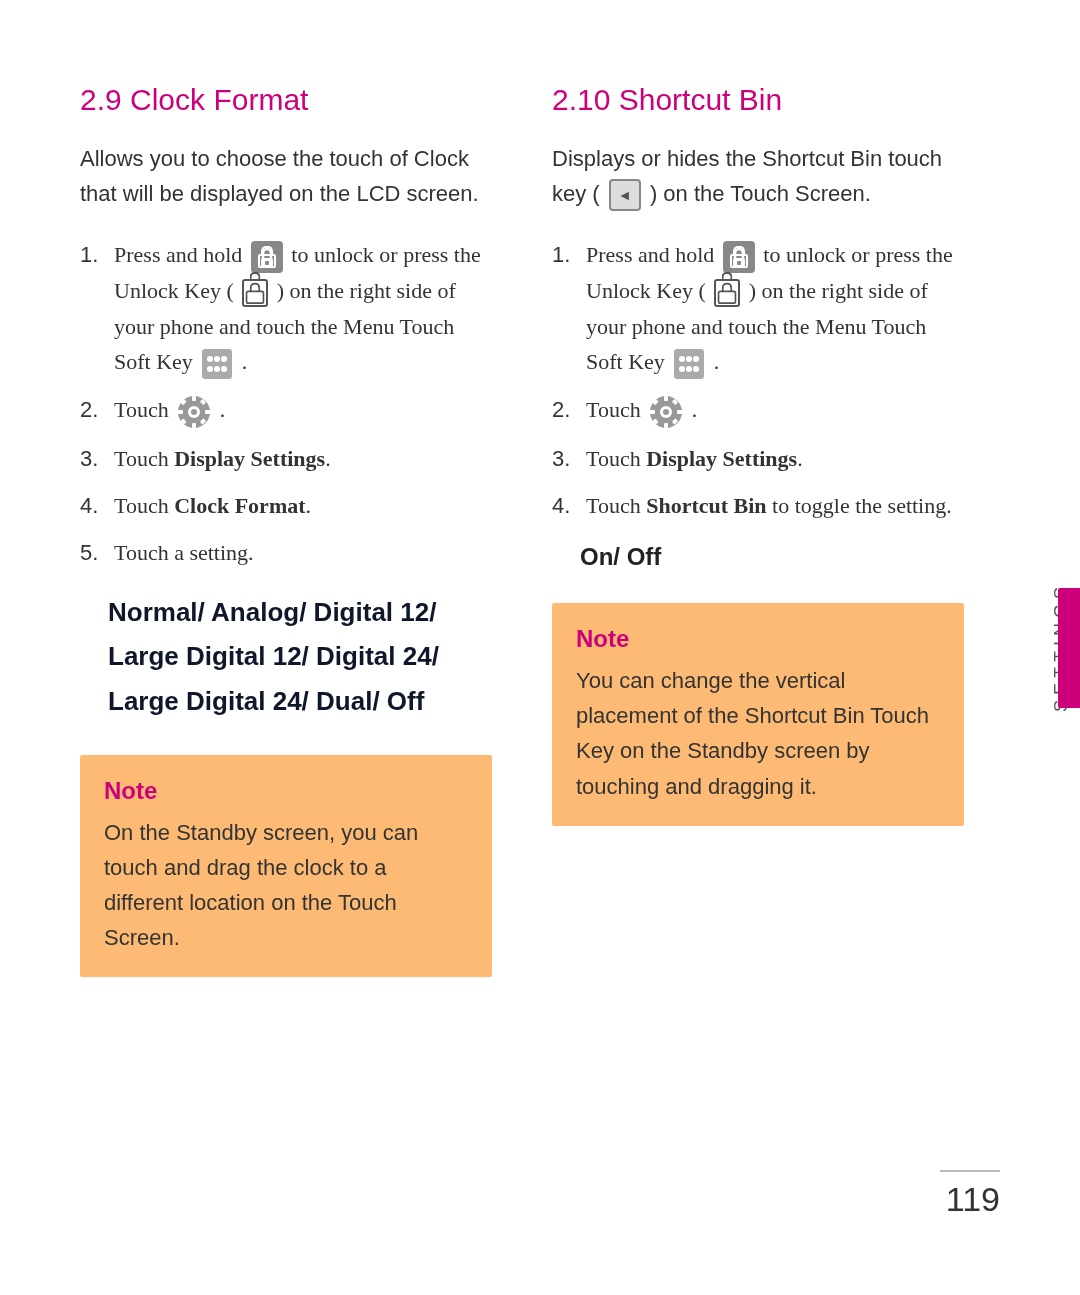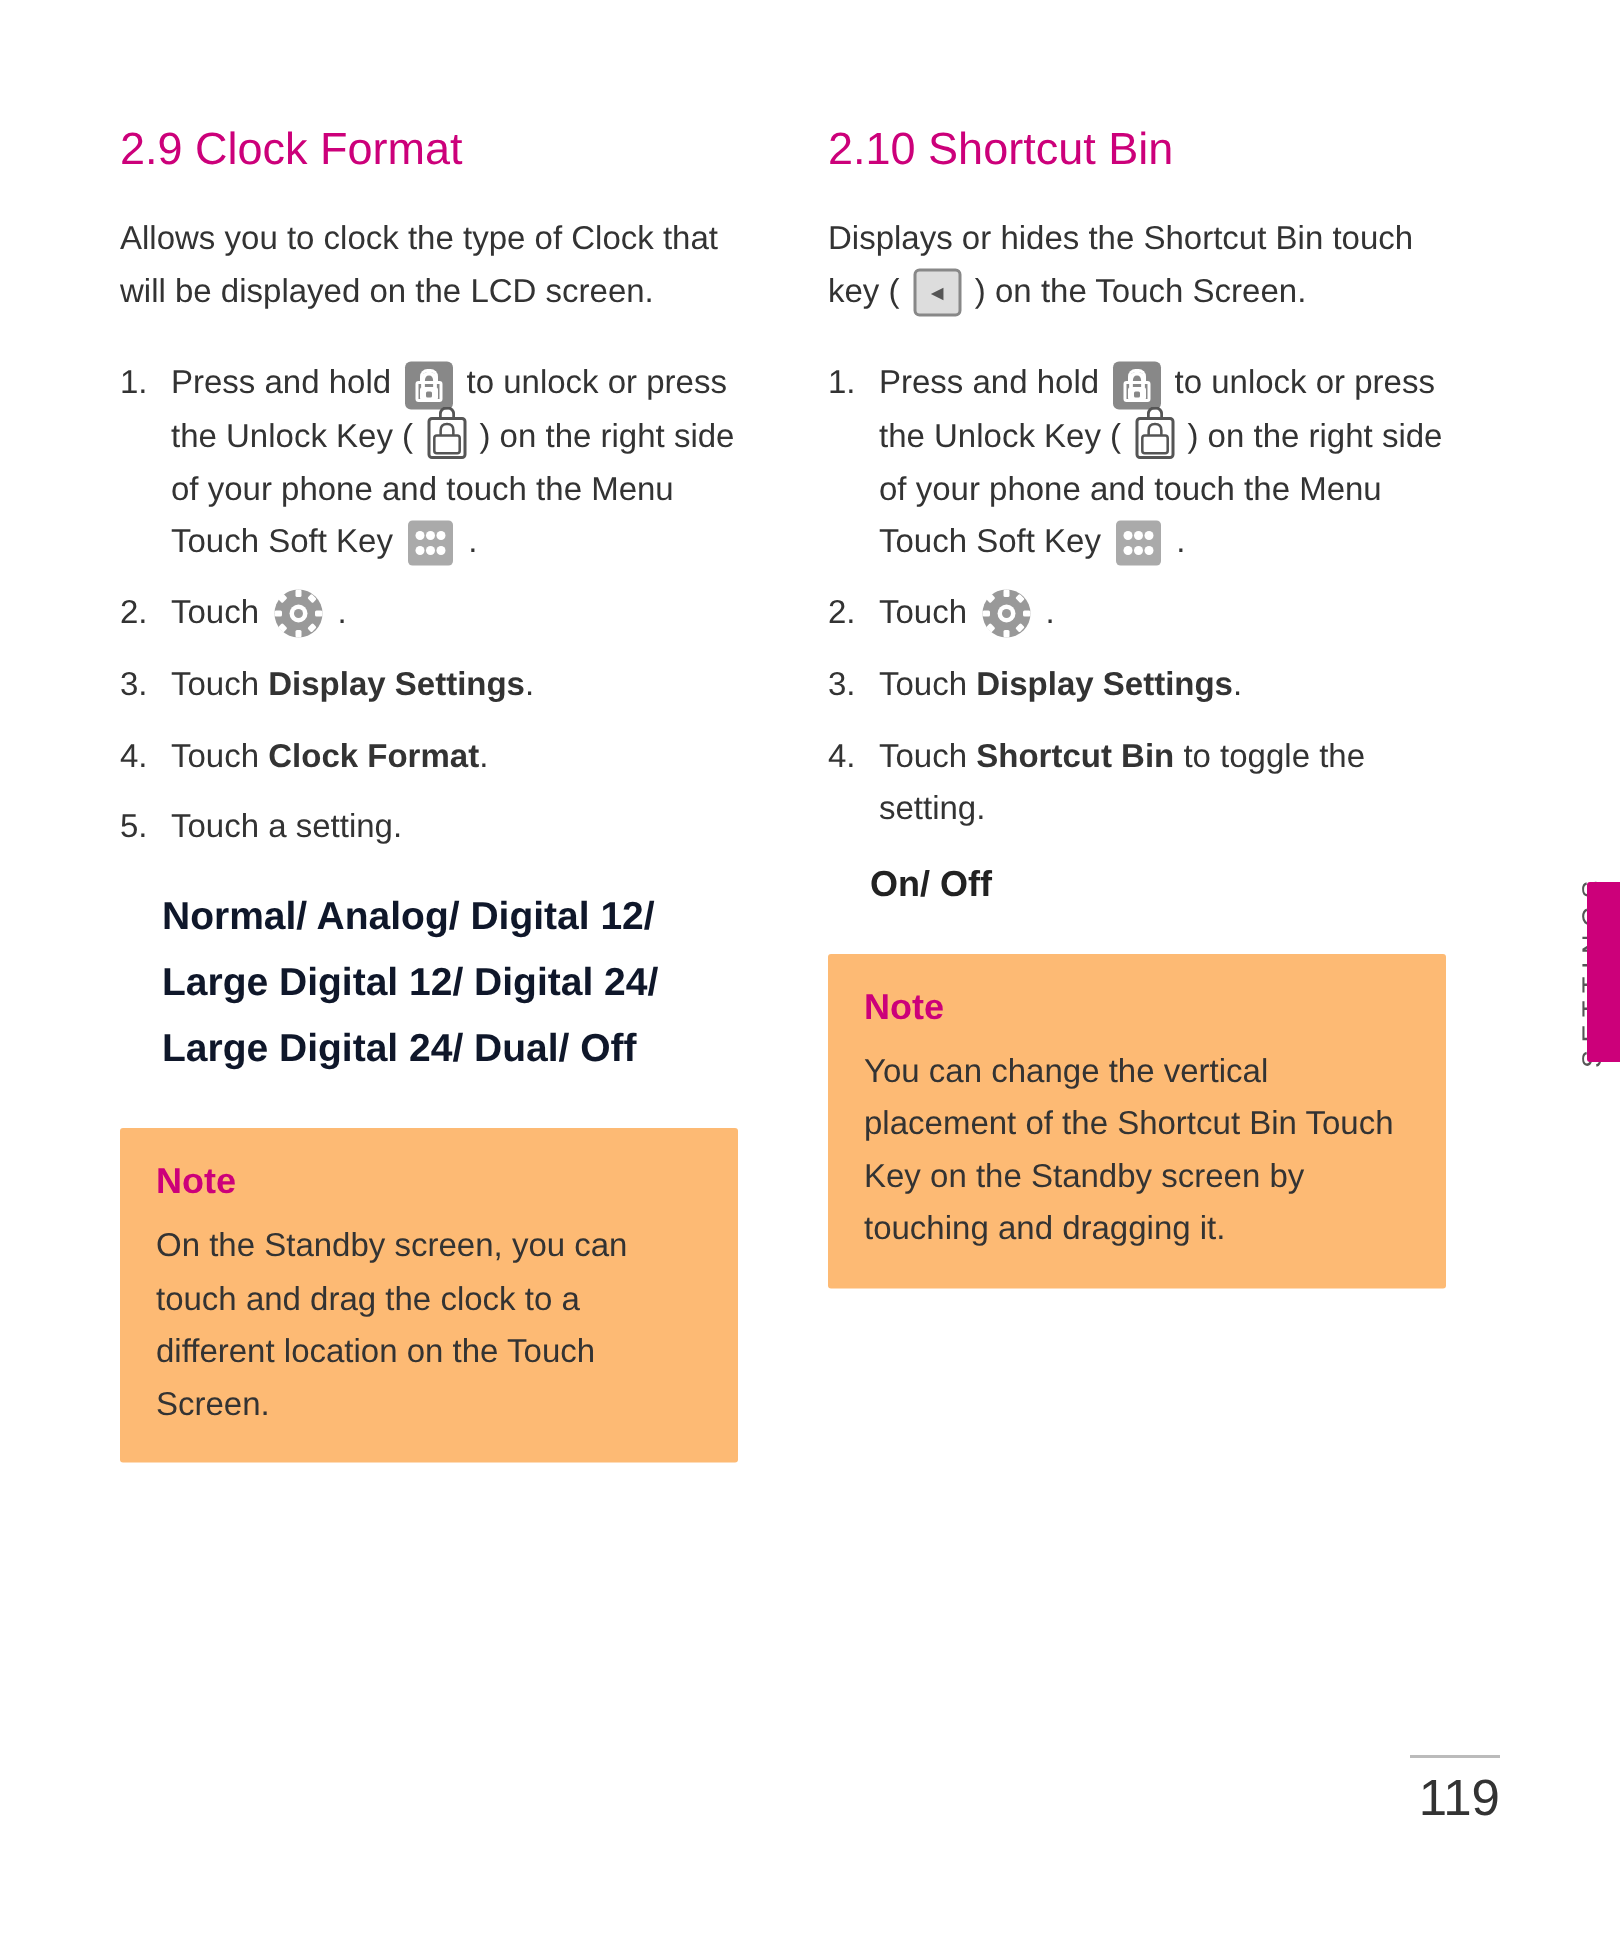--- a/index.html
+++ b/index.html
@@ -69,20 +69,21 @@
       gap: 6px;
     }
 
     .step-number {
       min-width: 28px;
       font-size: 22px;
     }
 
     .step-content {
       flex: 1;
+      font-family: Liberation Serif, serif;
     }
 
     .step-content strong {
       font-weight: bold;
     }
 
     .icon-lock {
       display: inline-flex;
       align-items: center;
       justify-content: center;
@@ -291,21 +292,21 @@
     }
   </style>
 </head>
 <body>
 
 <div class="page-container">
   <div class="main-content">
 
     <div class="column">
       <h2 class="section-title">2.9 Clock Format</h2>
-      <p class="section-description">Allows you to clock the type of Clock that will be displayed on the LCD screen.</p>
+      <p class="section-description">Allows you to choose the touch of Clock that will be displayed on the LCD screen.</p>
 
       <ol class="step-list">
 
         <li class="step-item">
           <span class="step-number">1.</span>
           <span class="step-content">
             Press and hold
             
             <span class="icon-lock">
               <svg width="32" height="32" viewBox="0 0 32 32">

